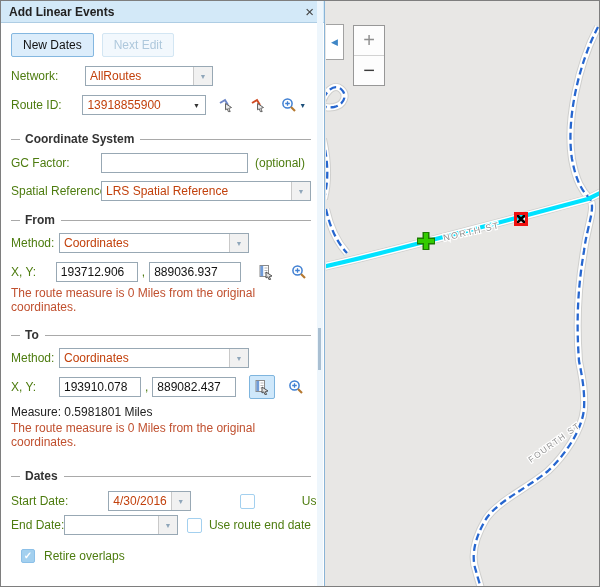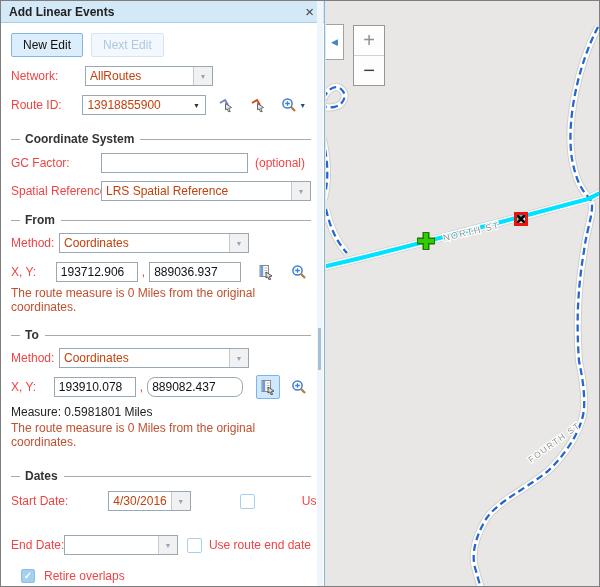--- a/index.html
+++ b/index.html
@@ -4,21 +4,21 @@
 <style>
   html,body{margin:0;padding:0;background:#fff;font-family:"Liberation Sans",sans-serif;}
   .screen{position:relative;width:600px;height:587px;border:1px solid #7e7e7e;box-sizing:border-box;overflow:hidden;background:#e8e7e5;}
   
   .panel{position:absolute;left:0;top:0;width:324px;height:585px;background:#fff;border-right:1px solid #8ab4d6;box-sizing:border-box;}
   .hdr{height:22px;background:#d3e9f8;border-bottom:1px solid #aecde4;display:flex;align-items:center;padding:0 8px;box-sizing:border-box;}
   .hdr .ttl{font-size:12px;font-weight:bold;color:#222;flex:1;}
   .hdr .close{font-size:15px;color:#444;cursor:pointer;line-height:1;padding:0 2px;}
   .body{padding:9px 8px 0 10px;width:300px;box-sizing:content-box;font-size:12px;color:#1a1a1a;}
   .row{display:flex;align-items:center;white-space:nowrap;}
-  .lbl{display:inline-block;color:#ef4444;}
+  .lbl{display:inline-block;color:#4d7c0f;}
   
   .btnrow{margin-top:1px;}
   .btn{display:inline-block;font-size:12px;padding:4px 11px;border-radius:2px;cursor:pointer;}
   .btn.primary{background:#dcedfb;border:1px solid #84b7e0;color:#111;}
   .btn.disabled{background:#f2f8fd;border:1px solid #d3e6f3;color:#aec8dc;margin-left:8px;cursor:default;}
   
   .dd{display:inline-flex;height:20px;border:1px solid #98a8b4;background:#fff;box-sizing:border-box;align-items:stretch;}
   .ddval{flex:1;padding:2px 4px;font-size:12px;color:#c2410c;overflow:hidden;}
   .ddarrow{width:18px;background:#f1f1f1;border-left:1px solid #c9c9c9;display:flex;align-items:center;justify-content:center;color:#8fa6ba;font-size:7px;}
   .combo{display:inline-flex;height:20px;border:1px solid #98a8b4;background:#fff;box-sizing:border-box;align-items:center;}
@@ -61,21 +61,21 @@
 
   <div class="panel">
     <div class="hdr">
       <span class="ttl">Add Linear Events</span>
       <span class="close">×</span>
     </div>
 
     <div class="body">
 
       <div class="btnrow row">
-        <span class="btn primary">New Edit</span>
+        <span class="btn primary">New Dates</span>
         <span class="btn disabled">Next Edit</span>
       </div>
 
       <div class="row" style="margin-top:9px;">
         <span class="lbl" style="width:74px;">Network:</span>
         <span class="dd" style="width:128px;">
           <span class="ddval">AllRoutes</span>
           <span class="ddarrow">
               <span>▼</span>
             </span>
@@ -180,21 +180,21 @@
           <span class="ddval">Coordinates</span>
           <span class="ddarrow">
               <span>▼</span>
             </span>
         </span>
       </div>
       <div class="row" style="margin-top:7px;">
         <span class="lbl" style="width:48px;">X, Y:</span>
         <input class="txt" style="width: 82px;" value="193910.078">
         <span class="lbl" style="padding:0 4px;">,</span>
-        <input class="txt" style="width: 96px; border-radius: 8px;" value="889082.437">
+        <input class="txt" style="width: 84px;" value="889082.437">
         <span class="mapbtn active" style="margin-left:13px;">
           <svg class="icon16" viewBox="0 0 16 16">
             <rect x="2" y="1.5" width="8.5" height="11" fill="#fff" stroke="#8a8a8a"></rect>
             <rect x="2.4" y="1.9" width="2.8" height="10.2" fill="#6f9bd8"></rect>
             <path d="M6.5 4 H9.5 M6.5 6.5 H9.5 M6.5 9 H9.5" stroke="#b5b5b5" stroke-width="1"></path>
             <path d="M8 8 L14 12 L11.3 12.6 L12.6 15.4 L10.8 15.4 L9.8 12.9 L8 14 Z" fill="#e2e2e2" stroke="#444" stroke-width="0.9"></path>
           </svg>
         </span>
         <span class="mapbtn" style="margin-left:8px;">
           <svg class="icon16" viewBox="0 0 16 16">
@@ -216,21 +216,21 @@
         <span class="lbl" style="width:62px;">Start Date:</span>
         <span class="dd" style="width:134px;">
           <span class="ddval">4/30/2016</span>
           <span class="ddarrow">
               <span>▼</span>
             </span>
         </span>
         <span class="cb un" style="margin-left:9px;"></span>
         <span class="lbl" style="margin-left:7px;">Use route start date</span>
       </div>
-      <div class="row" style="margin-top:24px;">
+      <div class="row" style="margin-top:4px;">
         <span class="lbl" style="width:62px;">End Date:</span>
         <span class="dd" style="width:134px;">
           <span class="ddval"></span>
           <span class="ddarrow">
               <span>▼</span>
             </span>
         </span>
         <span class="cb un" style="margin-left:9px;"></span>
         <span class="lbl" style="margin-left:7px;">Use route end date</span>
       </div>

